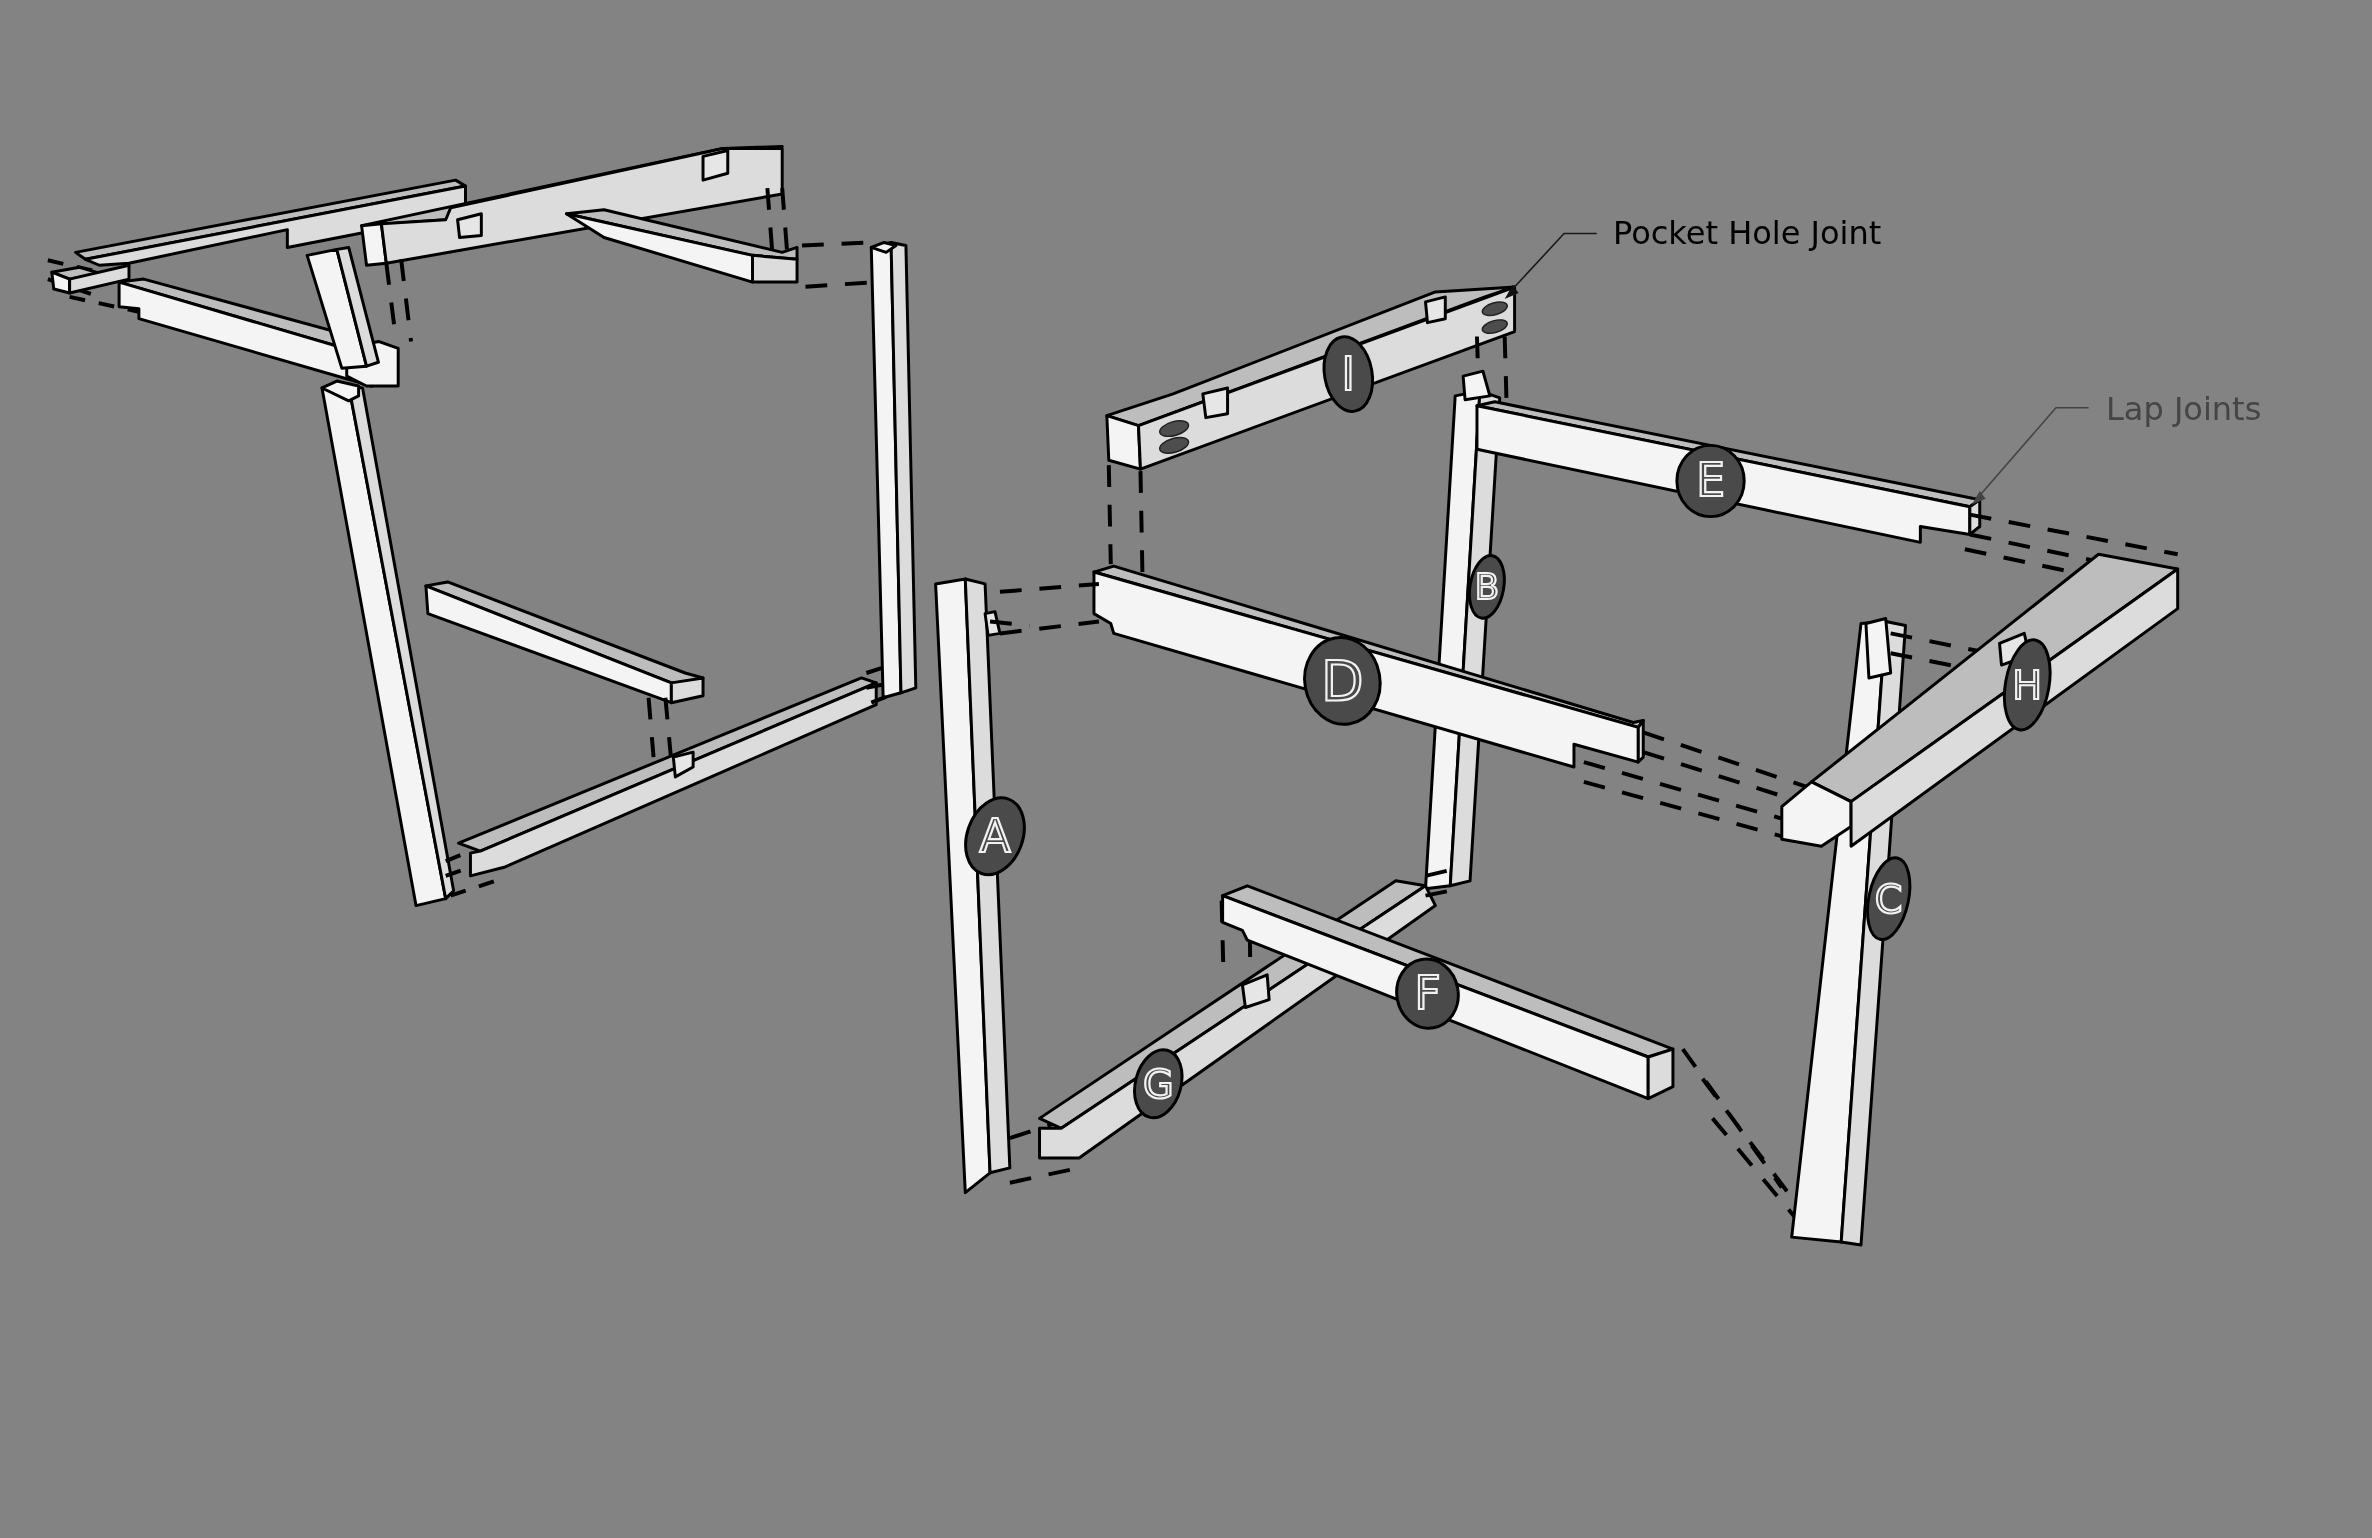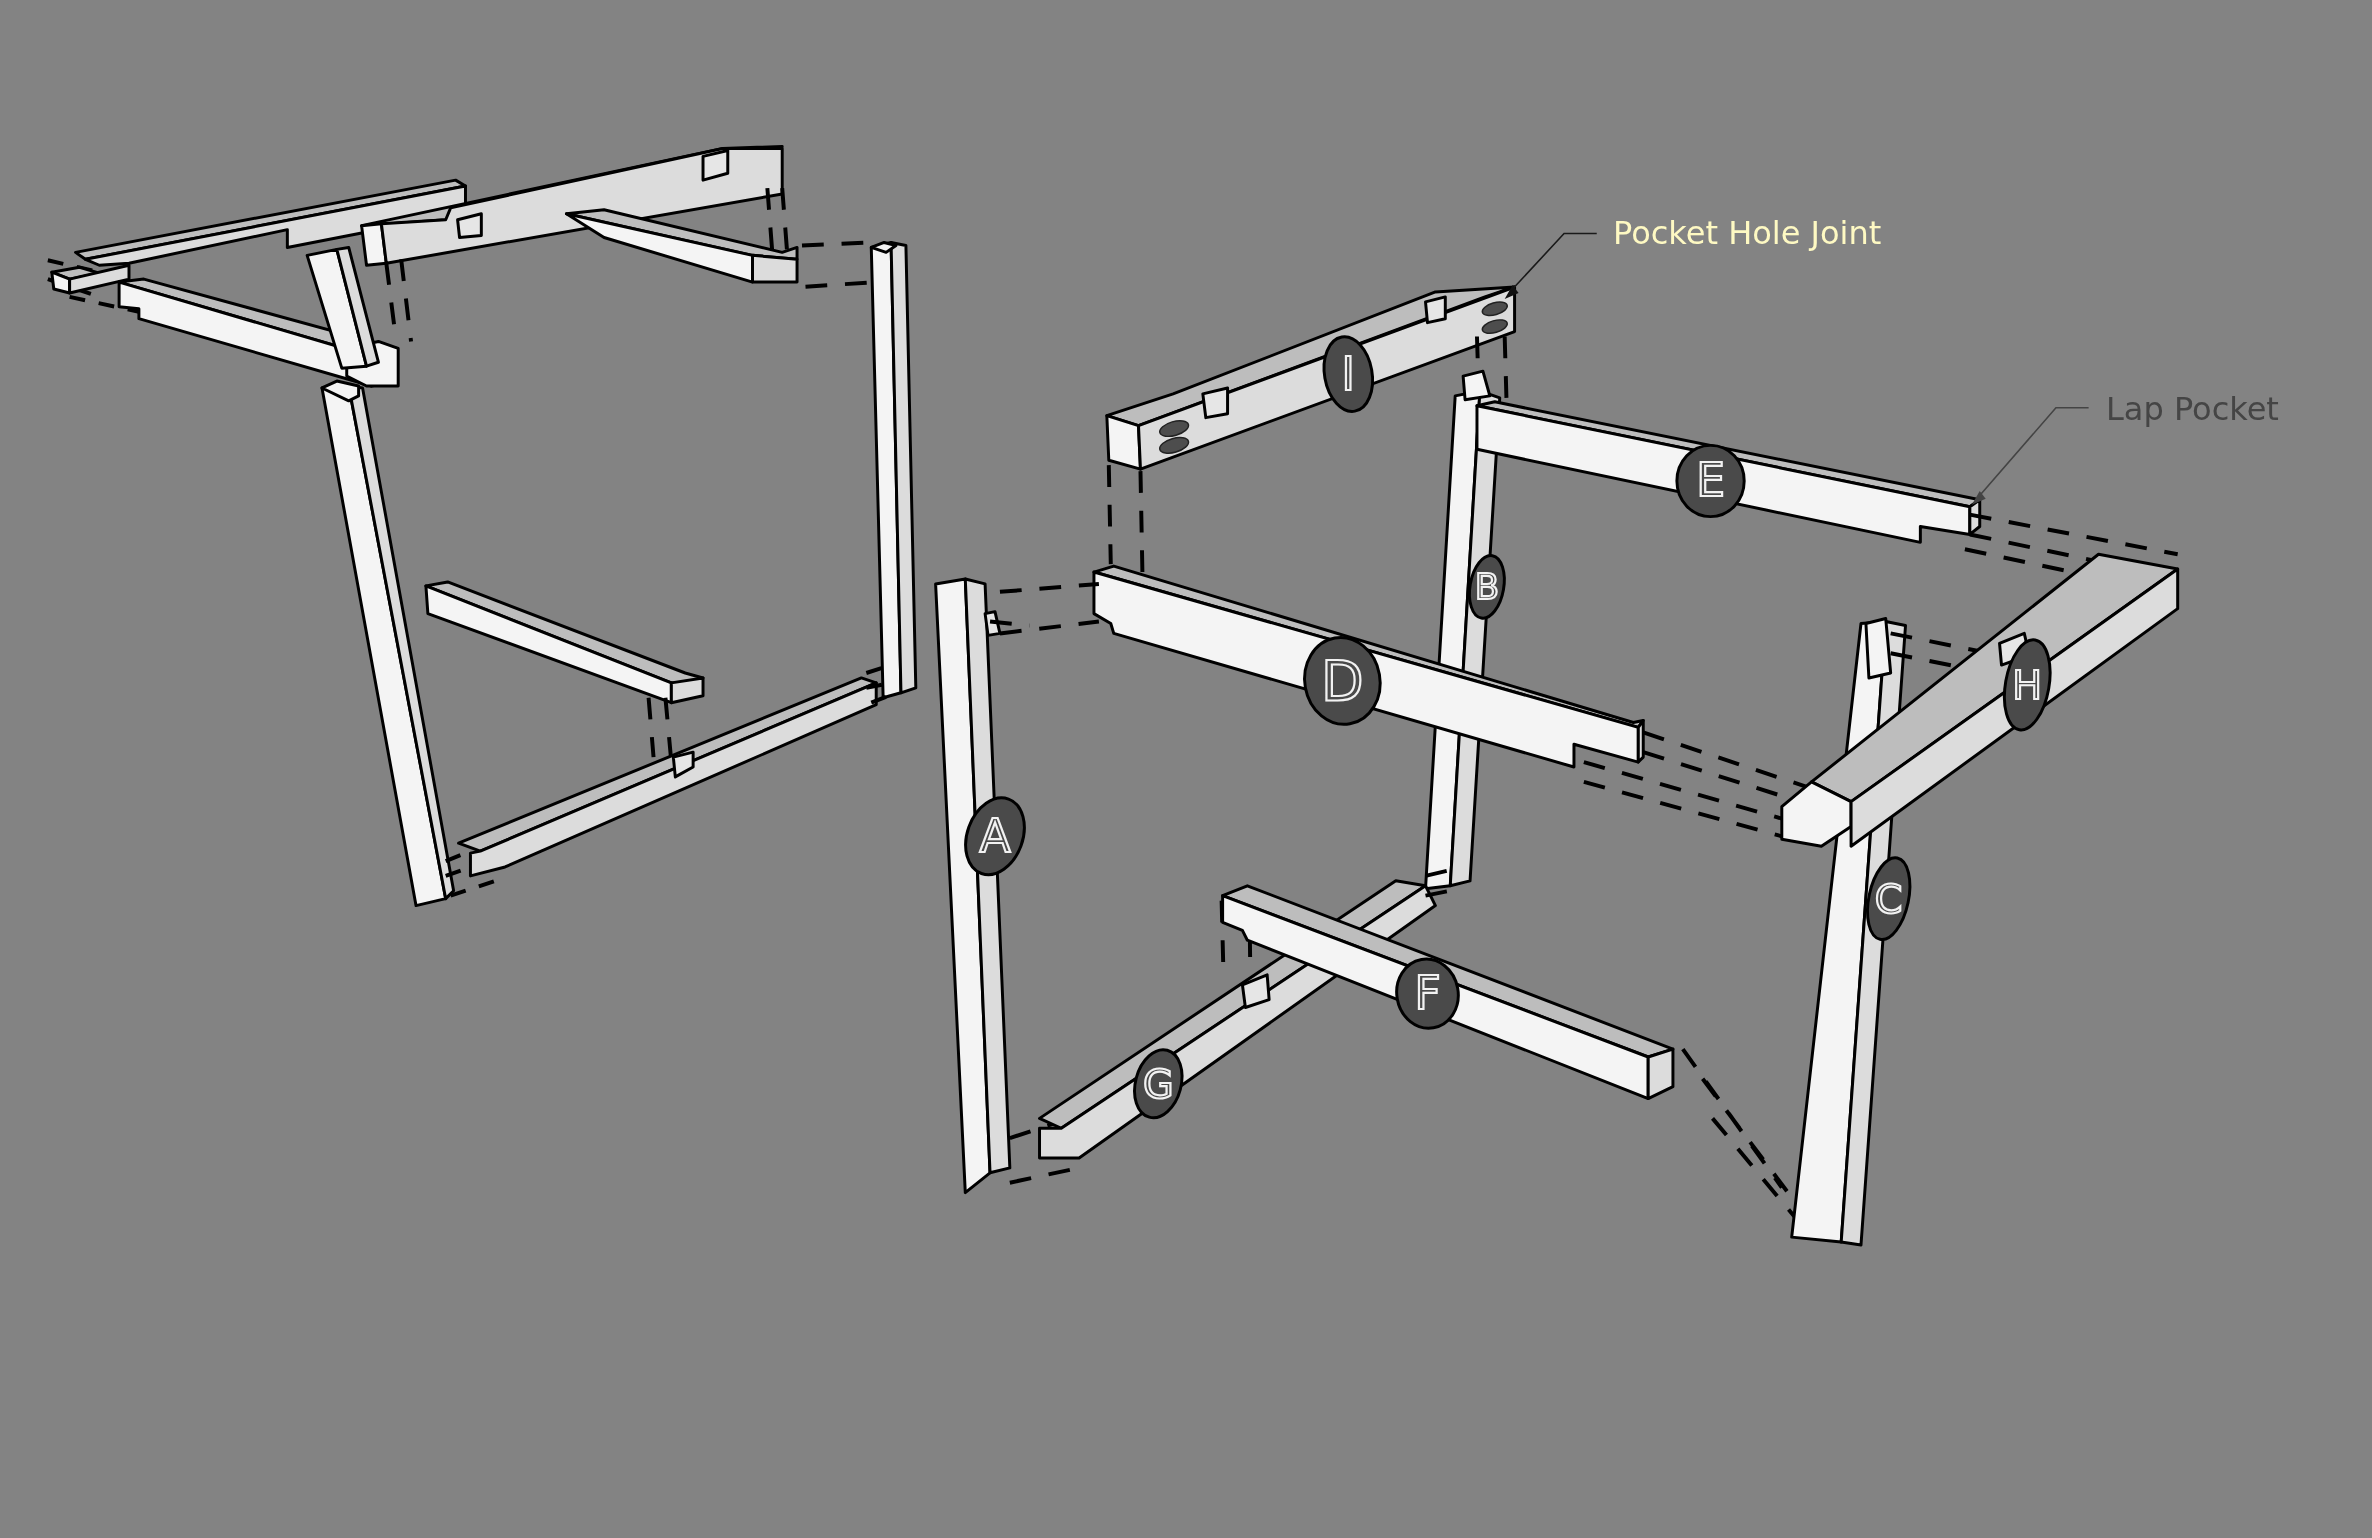--- a/index.html
+++ b/index.html
@@ -22,21 +22,21 @@
     font-family: "DejaVu Sans", sans-serif; font-size: 46px;
     fill: #4a4a4a; stroke: #f2f2f2; stroke-width: 2.2;
     text-anchor: middle; dominant-baseline: central;
   }
   .leader { stroke: #1a1a1a; stroke-width: 1.6; fill: none; }
   .leader-gray { stroke: #444; stroke-width: 1.6; fill: none; }
   .callout {
     position: absolute; white-space: nowrap;
     font-family: "DejaVu Sans", sans-serif;
   }
-  .callout-pocket { left: 1613px; top: 214px; font-size: 32px; color: #fef9c3; }
+  .callout-pocket { left: 1613px; top: 214px; font-size: 32px; color: #000000; }
   .callout-lap { left: 2106px; top: 390px; font-size: 32px; color: #454545; }
 </style>
 </head>
 <body>
 
 <svg id="canvas" width="2372" height="1538" viewBox="0 0 2396 1554">
 
   <g>
 
     <path class="dash-short" d="M48 263 L100 275 M48 282 L100 300 M70 300 L140 315"></path>
@@ -223,14 +223,14 @@
 
   <g>
     <polyline class="leader" points="1613,236 1580,236 1528,292"></polyline>
     <polygon points="1520,302 1528,288 1534,296" fill="#111"></polygon>
     <polyline class="leader-gray" points="2110,412 2077,412 1998,503"></polyline>
     <polygon points="1992,510 2000,496 2006,504" fill="#444"></polygon>
   </g>
 </svg>
 
 <div class="callout callout-pocket">Pocket Hole Joint</div>
-<div class="callout callout-lap">Lap Pocket</div>
+<div class="callout callout-lap">Lap Joints</div>
 
 
 </body></html>

